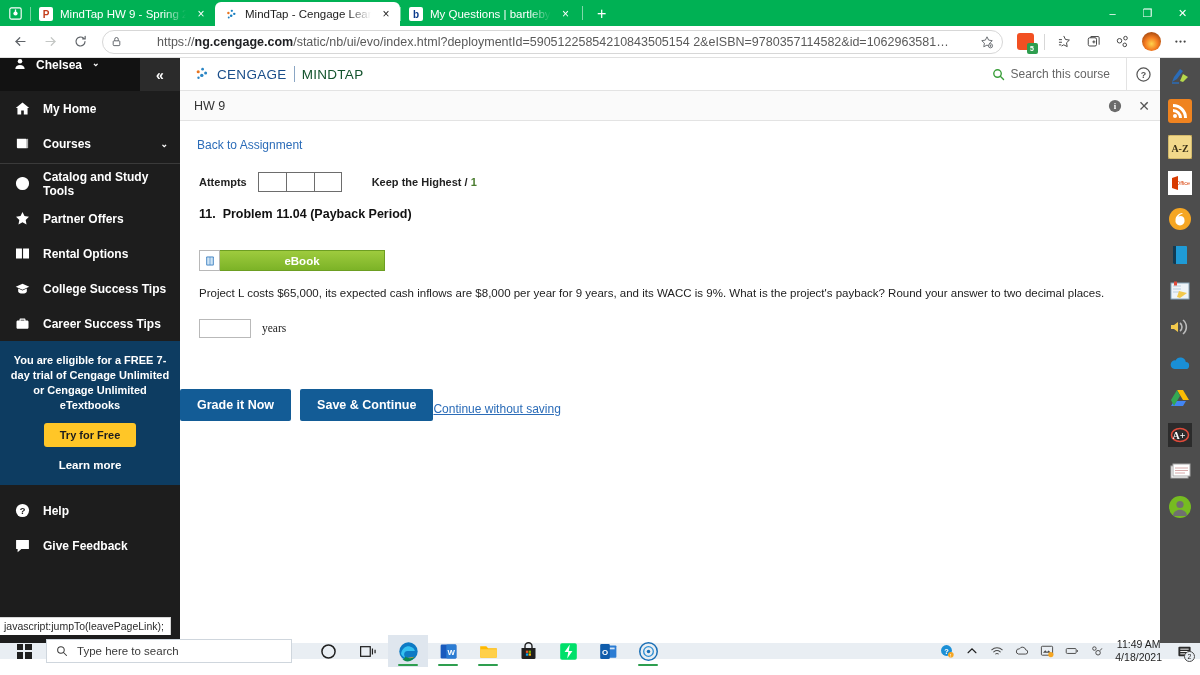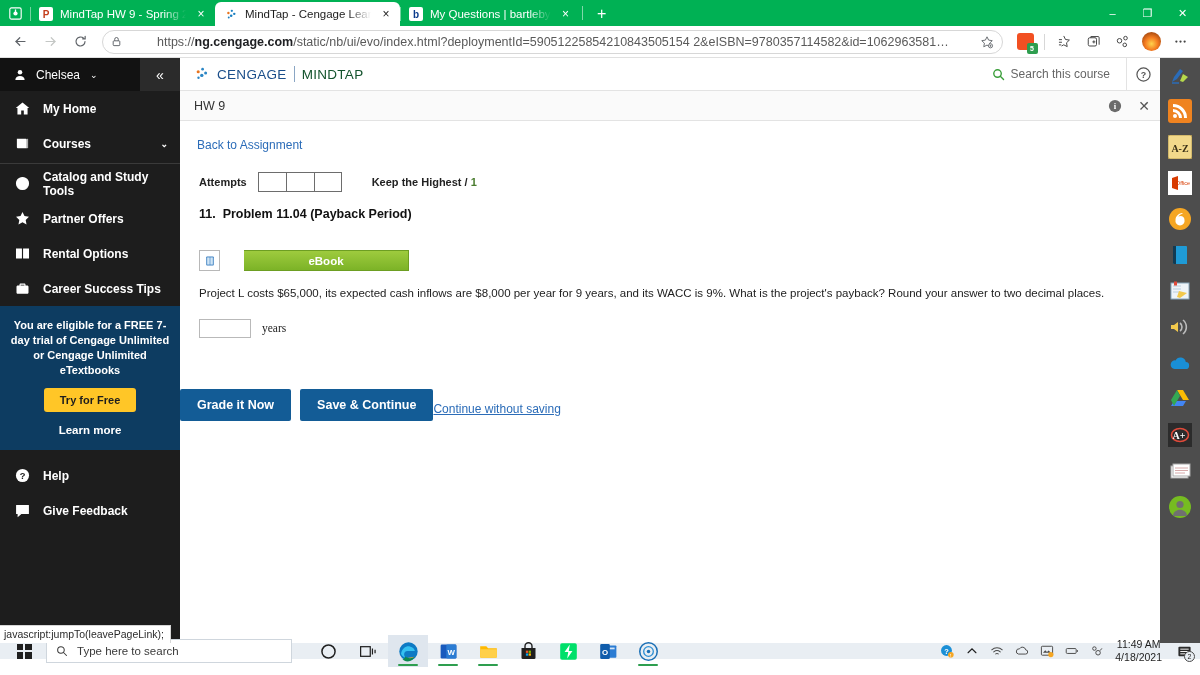--- a/index.html
+++ b/index.html
@@ -168,24 +168,24 @@
   
   .leftnav {
     width: 180px;
     flex: 0 0 180px;
     background: #1d1d1d;
     display: flex; flex-direction: column;
     color: #fff;
   }
   .ln-user {
     height: 33px;
-    display: flex; align-items: center;
+    display: flex; align-items: flex-start;
     padding-left: 14px;
     gap: 10px;
-    font-size: 12px; font-weight: normal;
+    font-size: 12px; font-weight: bold;
     background: #121212;
     position: relative;
   }
   .ln-user svg.person { width: 12px; height: 12px; fill: #fff; }
   .ln-caret { font-size: 9px; color: #fff; }
   .ln-collapse {
     position: absolute; right: 0; top: 0;
     width: 40px; height: 33px;
     background: #2b2b2b;
     display: flex; align-items: center; justify-content: center;
@@ -323,21 +323,20 @@
 
   .problem-title {
     font-size: 12.5px; font-weight: bold; color: #111;
     padding-left: 19px;
     margin-top: 15px;
   }
   .ebook-row {
     display: flex; align-items: flex-start;
     padding-left: 19px;
     margin-top: 29px;
-    gap: 24px;
   }
   .ebook-ico {
     width: 21px; height: 21px;
     background: #fff;
     border: 1px solid #b8b8b8;
     display: flex; align-items: center; justify-content: center;
   }
   .ebook-ico svg { width: 12px; height: 12px; }
   .ebook-btn {
     width: 165px; height: 21px;
@@ -409,21 +408,21 @@
     display: flex; align-items: center; justify-content: center;
     border-radius: 2px;
     font-size: 10px;
     overflow: hidden;
   }
   .rail-item svg { width: 24px; height: 24px; }
 
   
   .status-tip {
     position: absolute;
-    left: 0; bottom: 0;
+    left: 0; bottom: 8px;
     background: #fff;
     color: #2b2b2b;
     font-size: 10.5px;
     padding: 2px 6px 3px 4px;
     border: 1px solid #d6d6d6;
     border-left: none; border-bottom: none;
     white-space: nowrap;
     z-index: 20;
   }
 
@@ -678,20 +677,29 @@
     <div class="ln-item">
       <span class="ln-ico">
         <svg viewBox="0 0 16 16" fill="none" stroke="#fff" stroke-width="1.1">
             <path d="M1.6 3.2h5.2v9.6H1.6zM9.2 3.2h5.2v9.6H9.2z"></path>
             <path d="M3 5.2h2.4M3 7.2h2.4M3 9.2h2.4M10.6 5.2H13M10.6 7.2H13M10.6 9.2H13"></path>
           </svg>
       </span>
       <span class="ln-label">Rental Options</span>
     </div>
 
+    <div class="ln-item">
+      <span class="ln-ico">
+        <svg viewBox="0 0 16 16">
+            <path d="M8 3L.8 6.2 8 9.4l7.2-3.2z"></path>
+            <path d="M3.4 8v3.2c0 1.2 2.1 2.2 4.6 2.2s4.6-1 4.6-2.2V8L8 10.2z"></path>
+          </svg>
+      </span>
+      <span class="ln-label">College Success Tips</span>
+    </div>
 
     <div class="ln-item">
       <span class="ln-ico">
         <svg viewBox="0 0 16 16">
             <path d="M6 2.6h4c.7 0 1.2.5 1.2 1.2v1H13c.8 0 1.4.6 1.4 1.4v6c0 .8-.6 1.4-1.4 1.4H3c-.8 0-1.4-.6-1.4-1.4v-6c0-.8.6-1.4 1.4-1.4h1.8v-1c0-.7.5-1.2 1.2-1.2zm0 2.2h4V4H6z"></path>
           </svg>
       </span>
       <span class="ln-label">Career Success Tips</span>
     </div>
 

